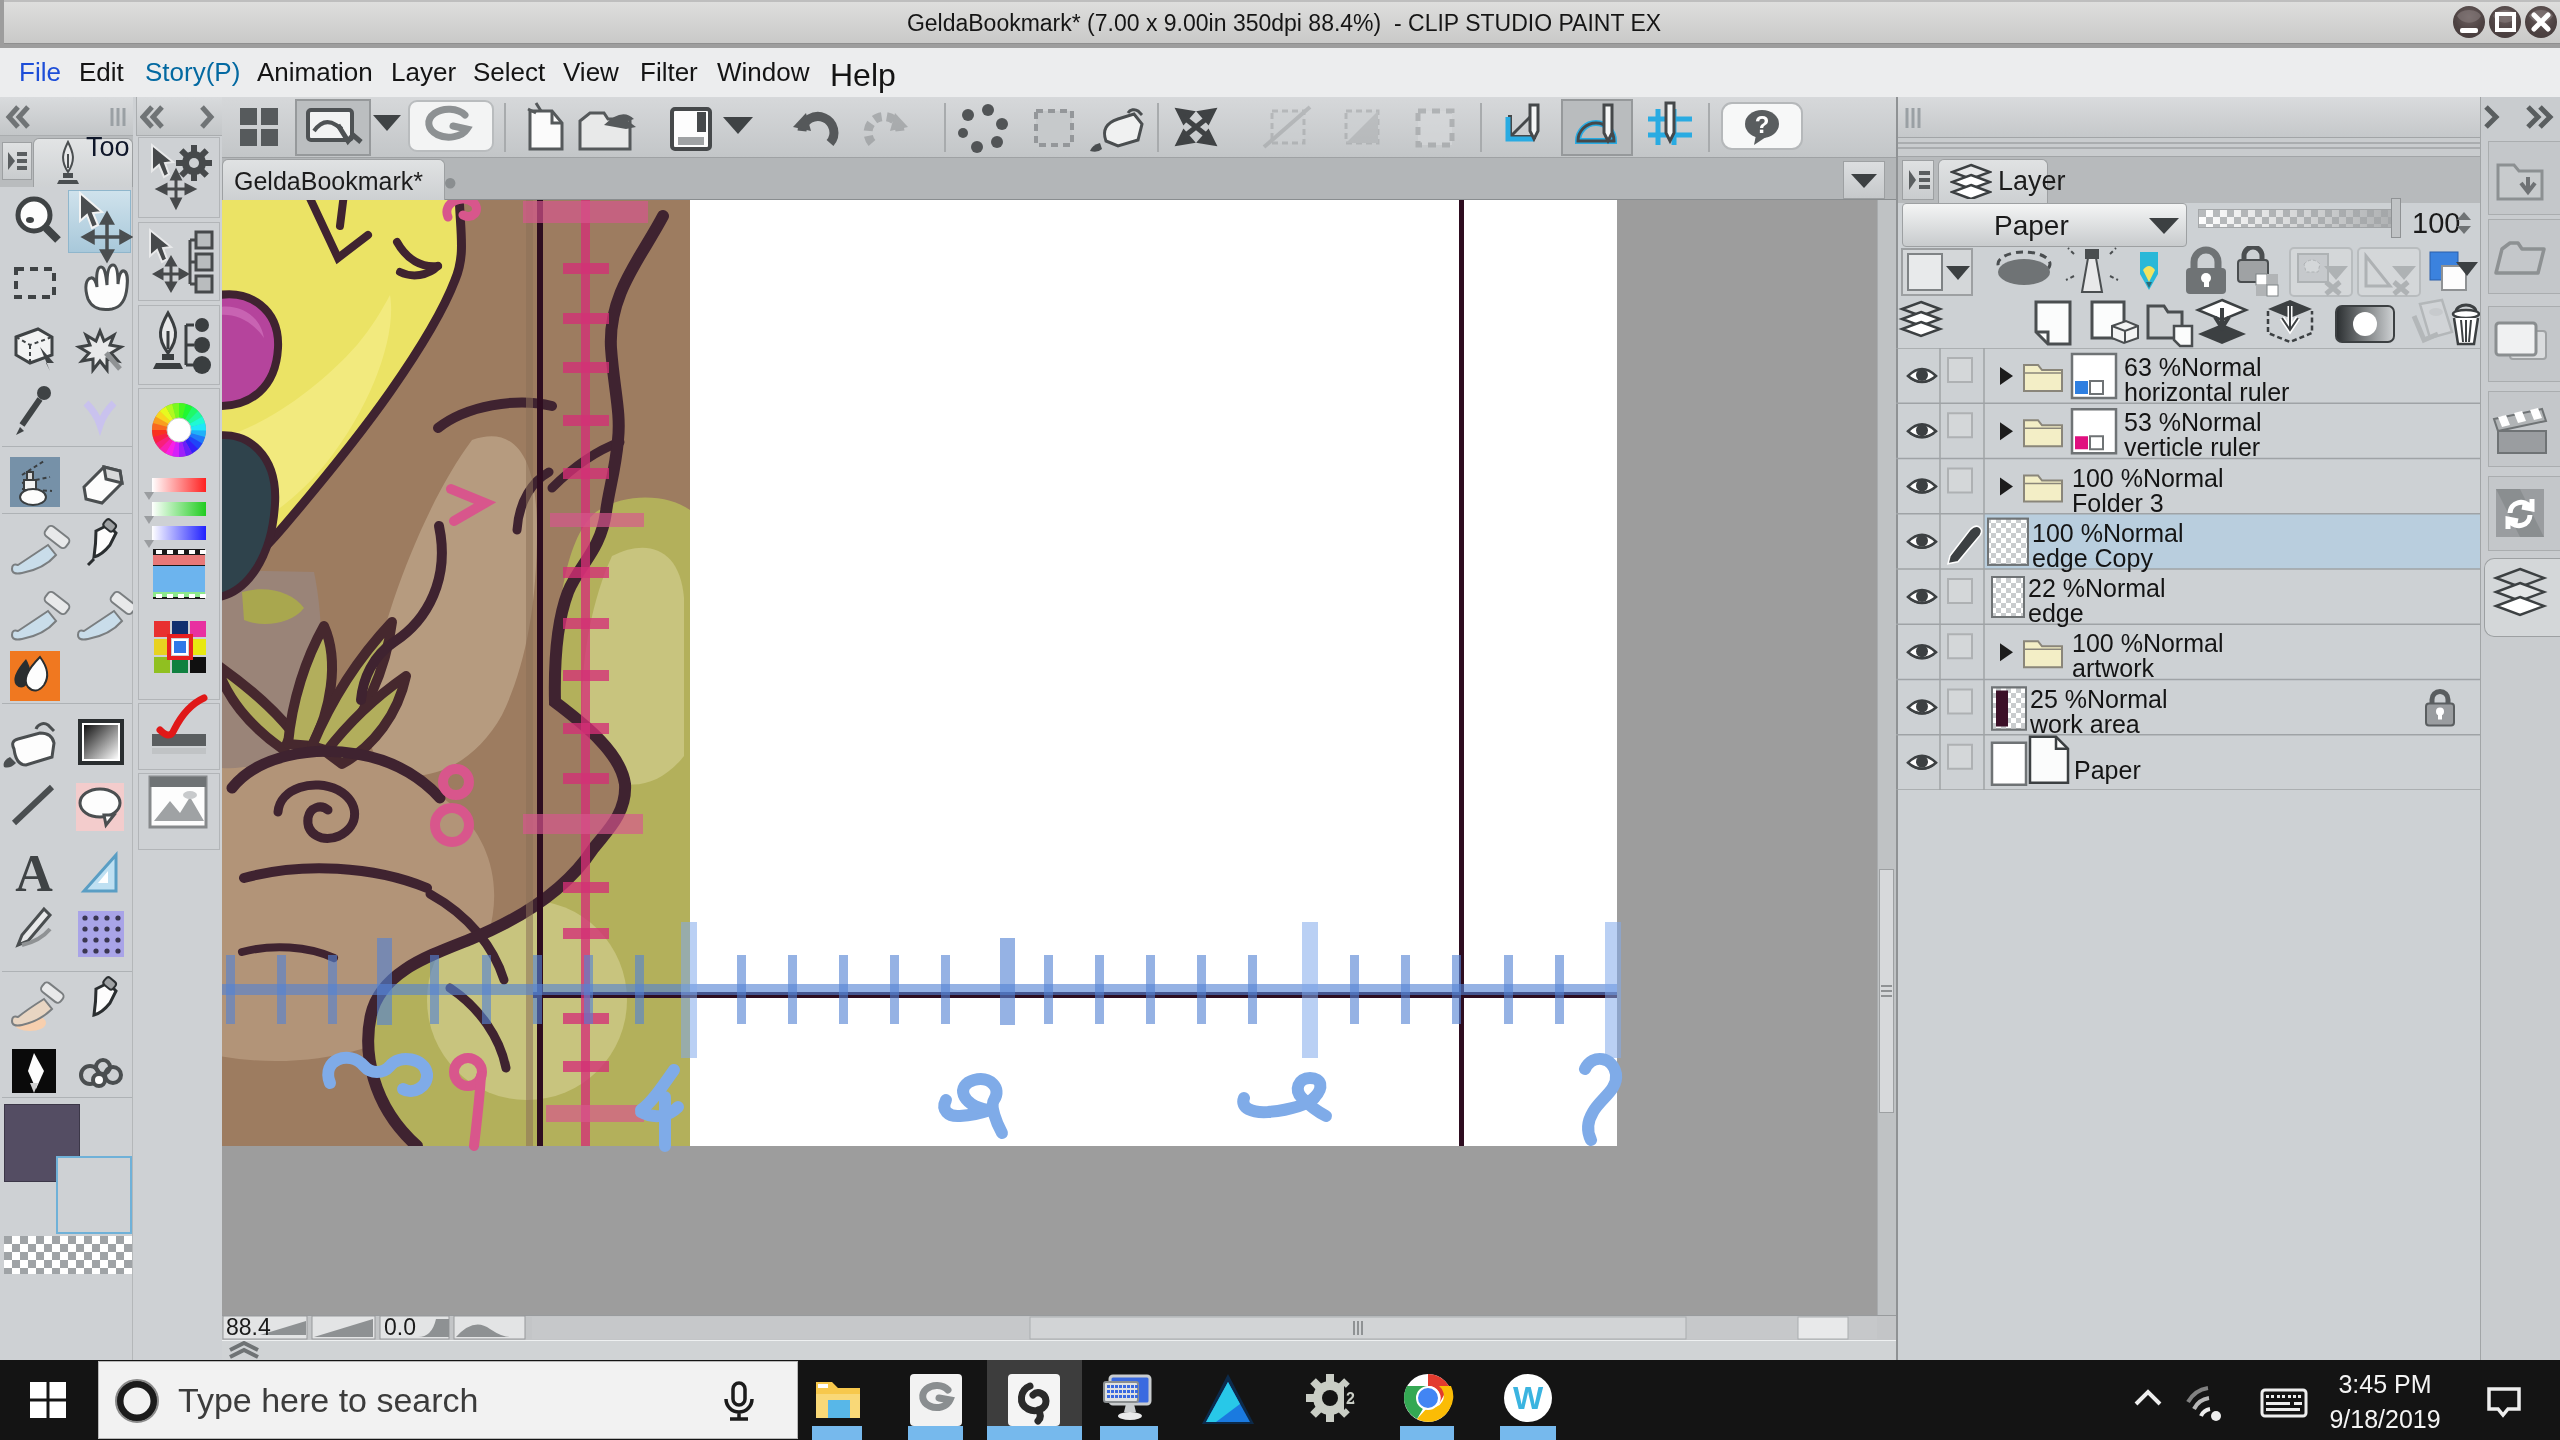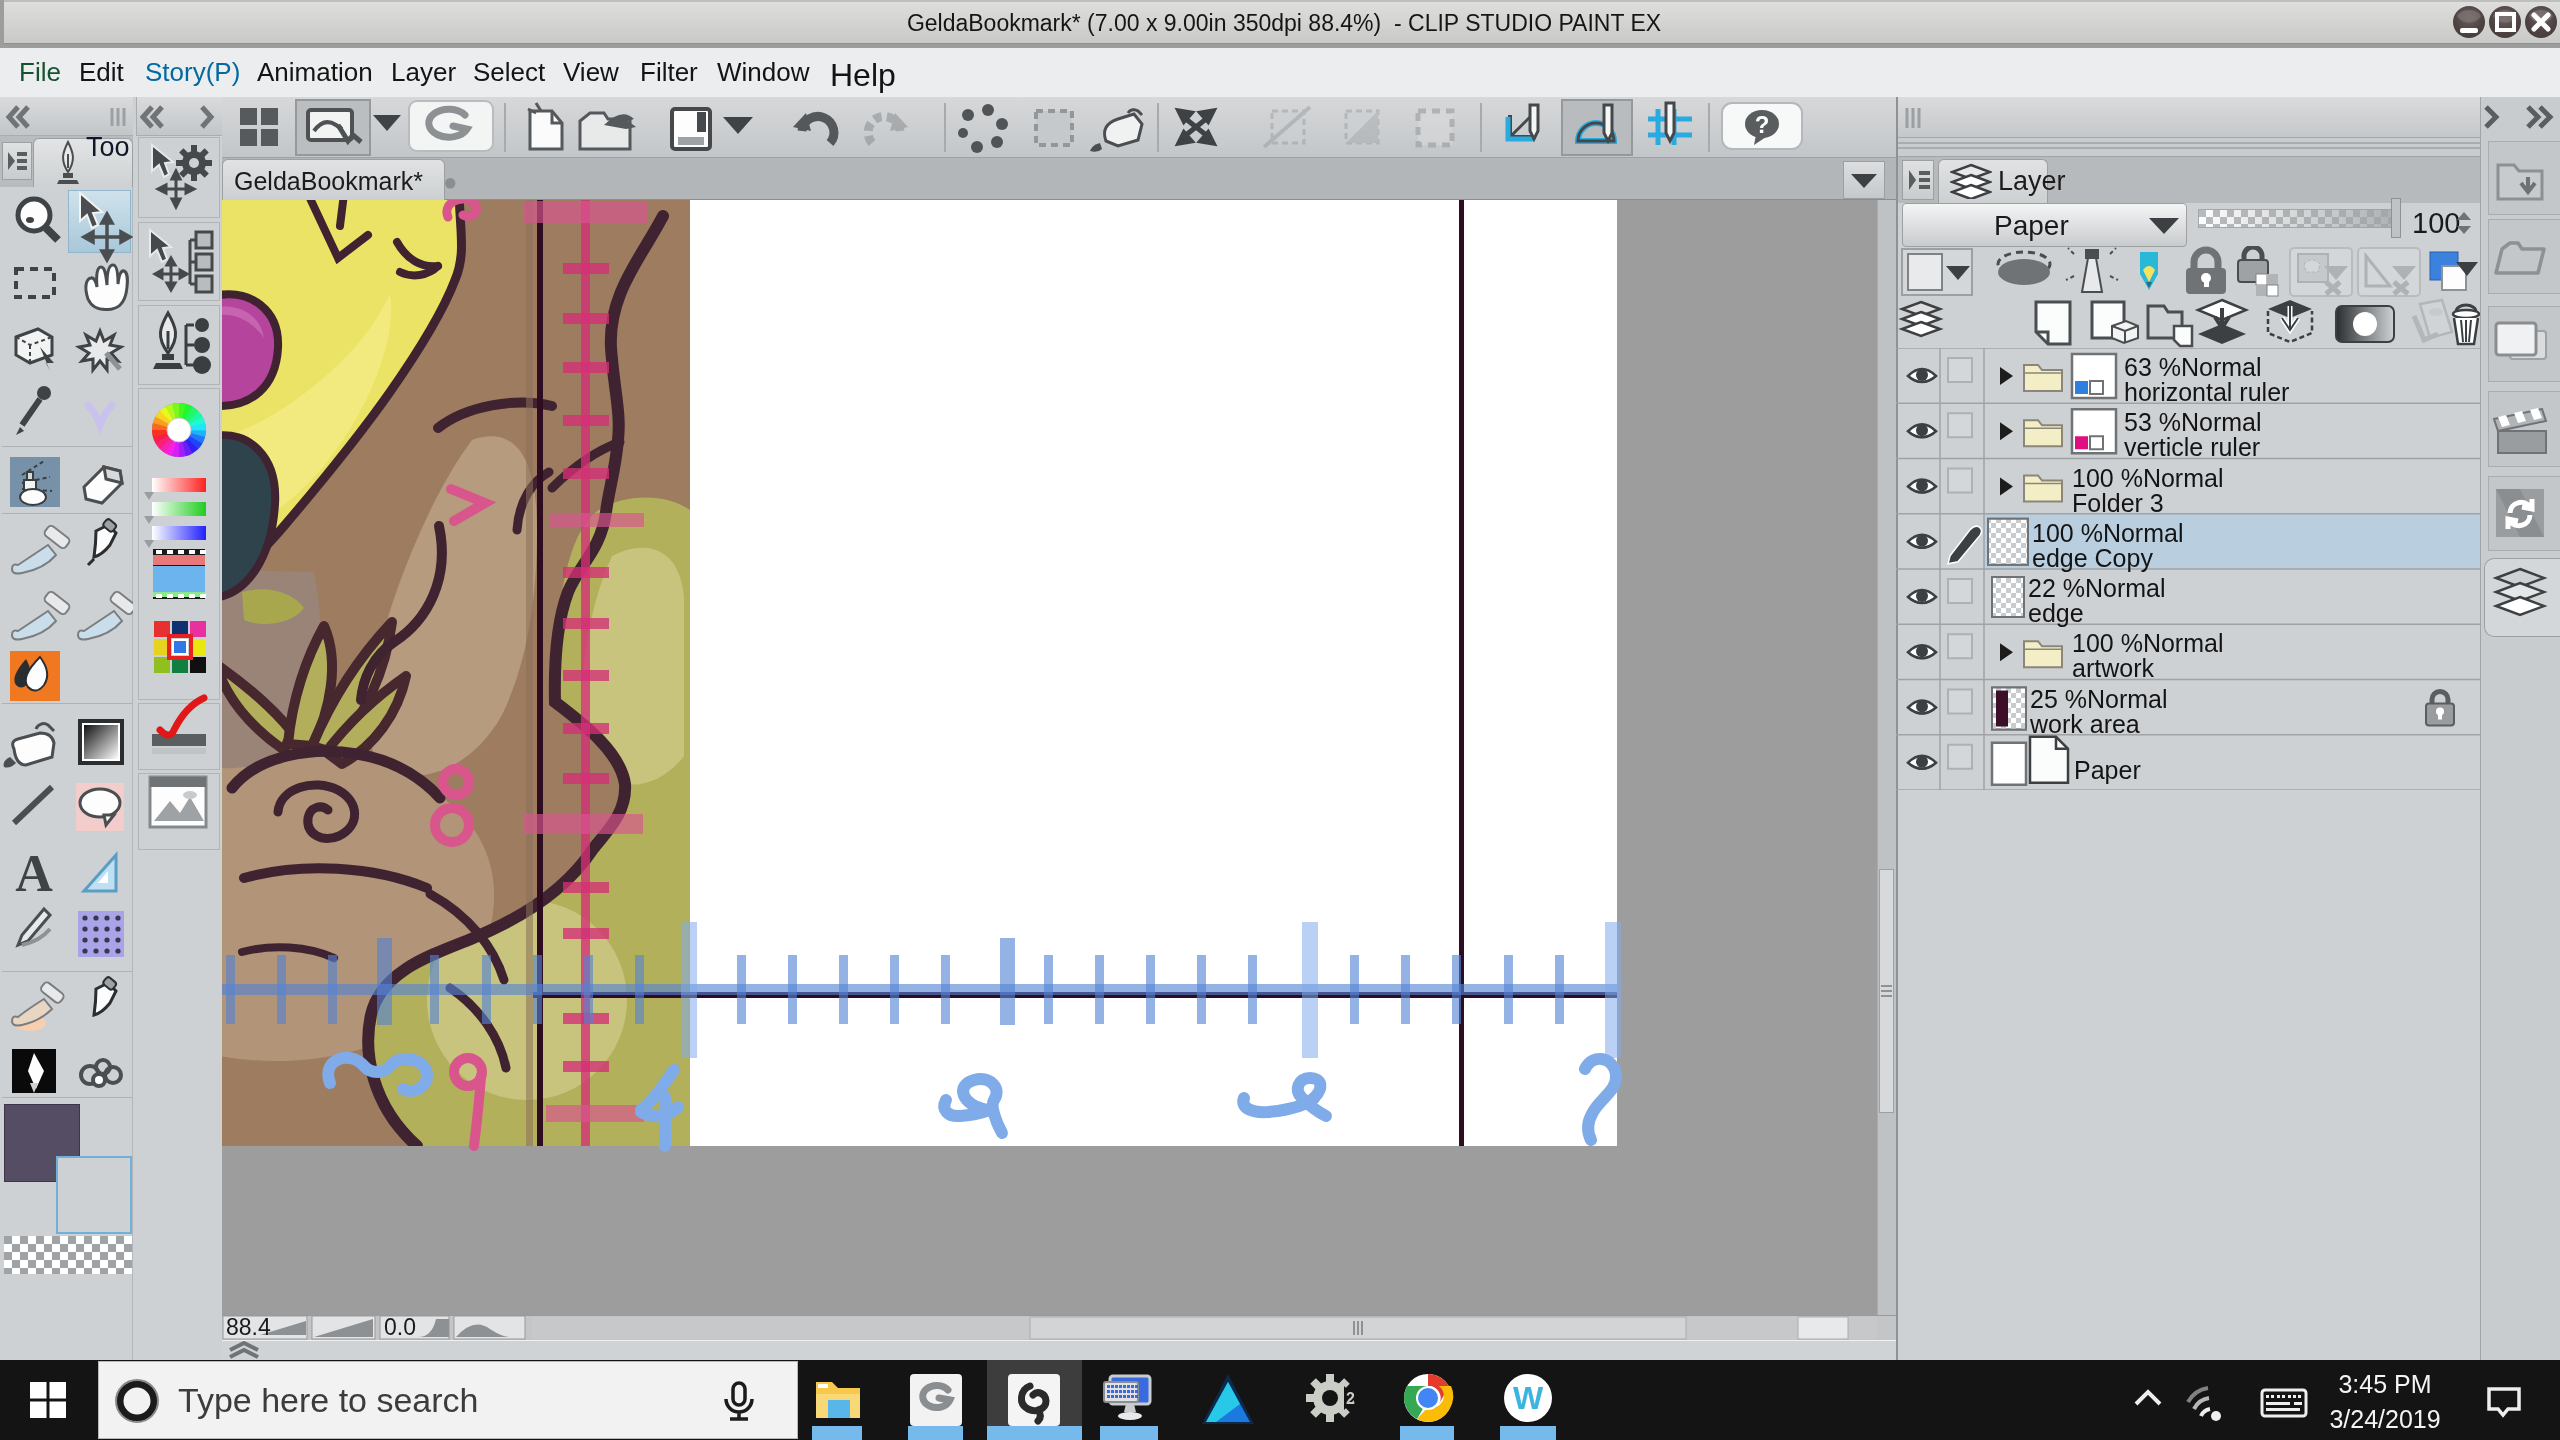--- a/index.html
+++ b/index.html
@@ -22,21 +22,21 @@
     <circle cx="93" cy="18" r="16" fill="url(#wbg)"></circle>
  <path d="M21 6 a13 8 0 0 1 12 6 a14 14 0 0 1-24 0 a13 8 0 0 1 12-6" fill="#8a7f7f" opacity="0.55"></path>
  <path d="M57 6 a13 8 0 0 1 12 6 a14 14 0 0 1-24 0 a13 8 0 0 1 12-6" fill="#8a7f7f" opacity="0.55"></path>
  <path d="M93 6 a13 8 0 0 1 12 6 a14 14 0 0 1-24 0 a13 8 0 0 1 12-6" fill="#8a7f7f" opacity="0.55"></path>
  <rect x="12" y="24" width="18" height="5" rx="2" fill="#fff"></rect>
  <rect x="49" y="10" width="17" height="16" fill="none" stroke="#fff" stroke-width="4"></rect>
  <path d="M86 11 L100 25 M100 11 L86 25" stroke="#fff" stroke-width="5" stroke-linecap="round"></path>
 </svg>
 
 <div class="abs" style="left:0;top:48px;width:2560px;height:49px;background:#ecedee;">
-<span class="abs" style="left:19px;top:9px;font-size:26px;color:#14532d">File</span>
+<span class="abs" style="left:19px;top:9px;font-size:26px;color:#1d4ed8">File</span>
 <span class="abs" style="left:79px;top:9px;font-size:26px;color:#141414">Edit</span>
 <span class="abs" style="left:145px;top:9px;font-size:26px;color:#0369a1">Story(P)</span>
 <span class="abs" style="left:257px;top:9px;font-size:26px;color:#141414">Animation</span>
 <span class="abs" style="left:391px;top:9px;font-size:26px;color:#141414">Layer</span>
 <span class="abs" style="left:473px;top:9px;font-size:26px;color:#141414">Select</span>
 <span class="abs" style="left:563px;top:9px;font-size:26px;color:#141414">View</span>
 <span class="abs" style="left:640px;top:9px;font-size:26px;color:#141414">Filter</span>
 <span class="abs" style="left:717px;top:9px;font-size:26px;color:#141414">Window</span>
 <span class="abs" style="left:830px;top:9px;font-size:32px;color:#141414">Help</span>
 </div>
@@ -995,16 +995,16 @@
 <rect x="156" y="15" width="3" height="3" fill="#eee"></rect>
 <rect x="162" y="15" width="3" height="3" fill="#eee"></rect>
 <rect x="167" y="15" width="3" height="3" fill="#eee"></rect>
 <rect x="172" y="15" width="3" height="3" fill="#eee"></rect>
 <rect x="140" y="22" width="24" height="3" fill="#eee"></rect>
     <rect x="168" y="22" width="8" height="3" fill="#eee"></rect>
     <rect x="140" y="28" width="34" height="3" fill="#eee"></rect>
 </svg>
 <div class="abs" style="left:2320px;top:1370px;width:130px;height:64px;color:#f4f4f4;font-size:25px;text-align:center">
     <div>3:45 PM</div>
-    <div style="margin-top:6px">3/24/2019</div>
+    <div style="margin-top:6px">9/18/2019</div>
   </div>
 <svg class="abs" style="left:2486px;top:1386px" width="40" height="34">
     <path d="M3 3 L33 3 L33 23 L22 23 L17 29 L12 23 L3 23 Z" fill="none" stroke="#eee" stroke-width="3.5"></path>
   </svg>
 </body></html>

